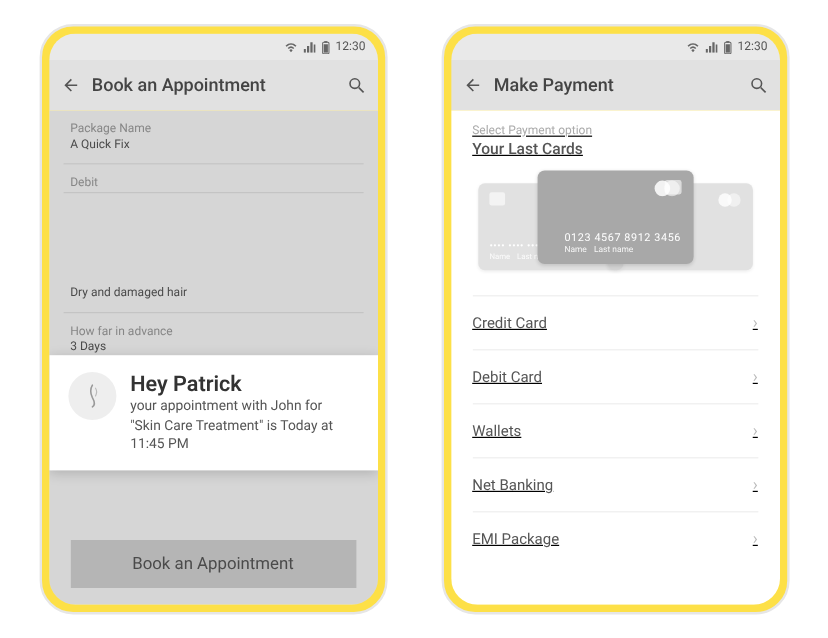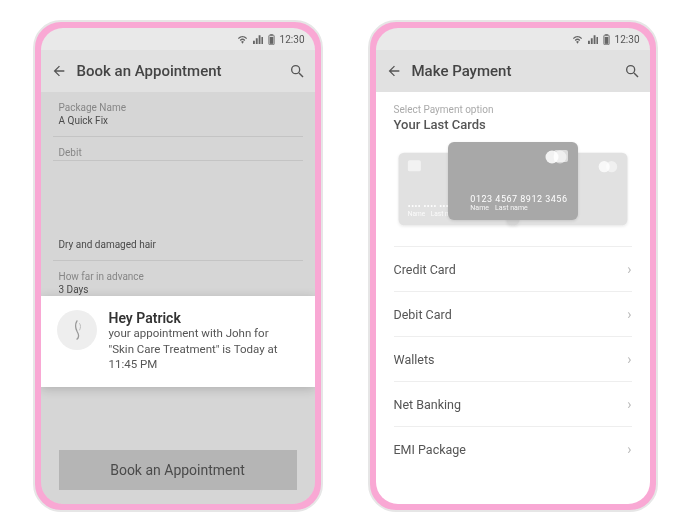--- a/index.html
+++ b/index.html
@@ -1,33 +1,33 @@
 <!DOCTYPE html>
 <html><head>
 <meta charset="utf-8">
 <style>
   * { box-sizing: border-box; margin: 0; padding: 0; font-family: -apple-system, "Segoe UI", Roboto, Arial, sans-serif; }
   body { width: 690px; height: 532px; background: #fff; display: flex; justify-content: space-around; align-items: center; padding: 20px 10px; }
-  .phone { width: 290px; height: 492px; border: 2px solid #e6e6e6; border-radius: 28px; padding: 6px; position: relative; background: #f9a8d4; }
+  .phone { width: 290px; height: 492px; border: 2px solid #e6e6e6; border-radius: 28px; padding: 6px; position: relative; background: #fde047; }
   .phone::before { content:""; position:absolute; top:12px; left:50%; transform:translateX(-50%); width:44px; height:5px; background:#e6e6e6; border-radius:3px; }
   .screen { width: 100%; height: 100%; border-radius: 22px; overflow: hidden; display:flex; flex-direction:column; position:relative; }
   .overlay-dim { position:absolute; inset:0; background:rgba(0,0,0,0.12); pointer-events:none; }
   .status-bar { height:22px; background:#e9e9e9; display:flex; justify-content:flex-end; align-items:center; gap:5px; padding:0 10px; font-size:10px; color:#555; }
   .app-bar { height:42px; background:#e1e1e1; display:flex; align-items:center; padding:0 10px; gap:10px; }
   .app-bar .title { flex:1; font-size:15px; color:#444; font-weight:500; }
   .icon { display:inline-flex; align-items:center; justify-content:center; }
   .content { flex:1; background:#f4f4f4; overflow:hidden; position:relative; }
-  .content.light { background:#fff; }
+  .content.light { background:#fff;text-decoration:underline; }
   .section-label { font-size:10px; color:#999; padding:10px 18px 2px; }
   .section-value { font-size:10px; color:#555; padding:0 18px 10px; }
   .divider { height:1px; background:#e0e0e0; margin:0 12px; }
   .primary-btn { position:absolute; left:18px; right:18px; bottom:14px; height:40px; background:#cfcfcf; color:#555; font-size:14px; display:flex; align-items:center; justify-content:center; border:none; }
   .notif-card { position:absolute; left:0; right:0; top:204px; background:#fff; box-shadow:0 2px 10px rgba(0,0,0,0.18); padding:14px 16px; display:flex; gap:12px; z-index:5; }
   .notif-avatar { width:40px; height:40px; border-radius:50%; background:#eee; display:flex; align-items:center; justify-content:center; flex-shrink:0; }
-  .notif-title { font-size:14px; font-weight:600; color:#333; }
+  .notif-title { font-size:18px; font-weight:600; color:#333; }
   .notif-body { font-size:11.5px; color:#555; line-height:1.35; max-width:180px; }
   .sub-heading { font-size:10px; color:#aaa; padding:12px 18px 2px; }
   .heading2 { font-size:13px; color:#555; padding:0 18px 10px; font-weight:500; }
   .cards-row { position:relative; height:92px; margin:0 18px 12px; }
   .card { position:absolute; width:130px; height:78px; border-radius:6px; background:#c9c9c9; box-shadow:0 1px 3px rgba(0,0,0,0.12); padding:8px 10px; display:flex; flex-direction:column; justify-content:space-between; }
   .card.back-left { left:0; top:8px; opacity:0.55; transform:scale(0.93); }
   .card.back-right { right:0; top:8px; opacity:0.55; transform:scale(0.93); }
   .card.front { left:50%; top:0; transform:translateX(-50%); background:#a8a8a8; z-index:2;align-items:flex-end; }
   .card-chip { width:14px; height:12px; border-radius:2px; background:rgba(255,255,255,0.6); }
   .card-logo { position:absolute; top:8px; right:10px; }

